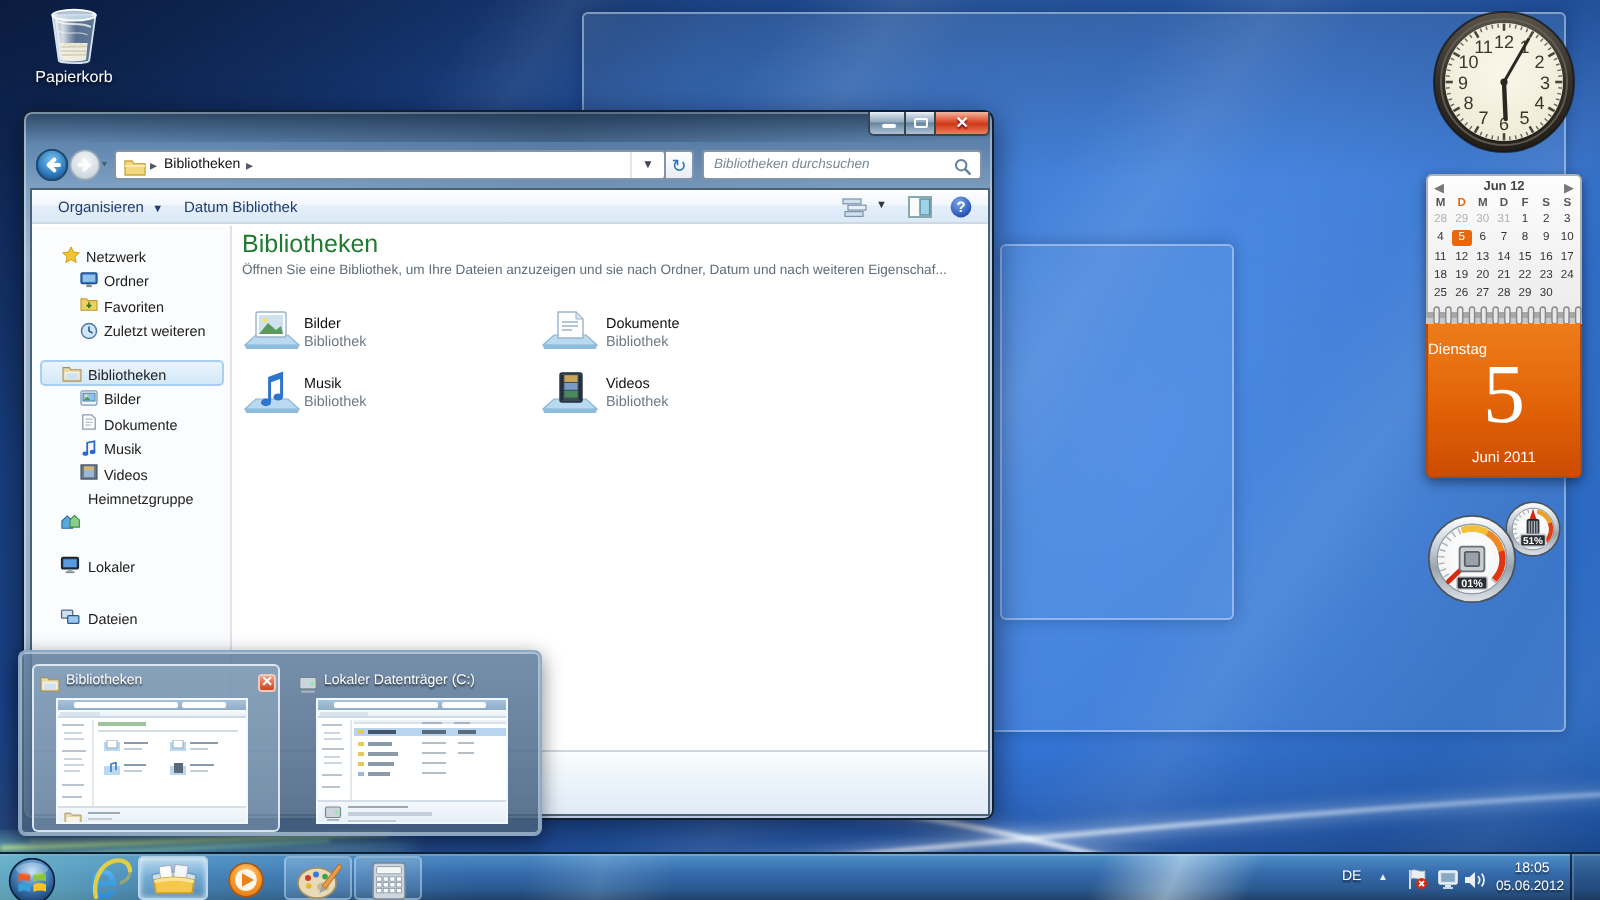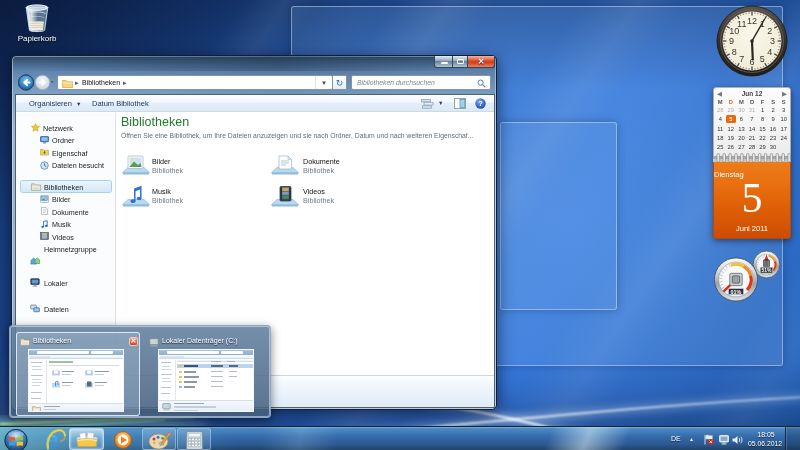--- a/index.html
+++ b/index.html
@@ -178,26 +178,26 @@
         <div style="position:absolute;left:24px;top:22.5px;"><svg width="9" height="8" viewBox="0 0 10 9">
               <rect x="0.5" y="0.5" width="9" height="6" rx="0.8" fill="#3a78c8" stroke="#1a4a88" stroke-width="0.7"></rect>
               <rect x="1.5" y="1.5" width="7" height="4" fill="#8fc3ee"></rect>
               <rect x="3.5" y="7" width="3" height="1.5" fill="#888"></rect>
             </svg></div>
         <div style="position:absolute;left:36px;top:23px;">Ordner</div>
         <div style="position:absolute;left:24px;top:35px;"><svg width="9" height="8" viewBox="0 0 10 9">
               <path d="M0.5 1.5 L3.5 1.5 L4.5 2.6 L9.5 2.6 L9.5 8 L0.5 8 Z" fill="#f0d060" stroke="#b89a30" stroke-width="0.6"></path>
               <path d="M5 3.5 L5 6 M3.8 5 L5 6.4 L6.2 5" stroke="#2a7a2a" stroke-width="0.9" fill="none"></path>
             </svg></div>
-        <div style="position:absolute;left:36px;top:35.5px;">Eigenschaf</div>
+        <div style="position:absolute;left:36px;top:35.5px;">Favoriten</div>
         <div style="position:absolute;left:24px;top:47.5px;"><svg width="9" height="9" viewBox="0 0 10 10">
               <circle cx="5" cy="5" r="4.2" fill="#cfe4f4" stroke="#4a7aaa" stroke-width="0.8"></circle>
               <path d="M5 2.5 L5 5 L7 6.2" stroke="#2a5a9a" stroke-width="0.9" fill="none"></path>
             </svg></div>
-        <div style="position:absolute;left:36px;top:48px;">Dateien besucht</div>
+        <div style="position:absolute;left:36px;top:48px;">Zuletzt weiteren</div>
         <div style="position:absolute;left:4px;top:66.5px;width:92px;height:13px;border:1px solid #a8cff0;border-radius:2.5px;background:linear-gradient(180deg,#eaf4fc,#d3e8f8);"></div>
         <div style="position:absolute;left:15px;top:68.5px;"><svg width="10" height="9" viewBox="0 0 11 10">
               <path d="M0.5 2 L4 2 L5 3.2 L10.5 3.2 L10.5 9.5 L0.5 9.5 Z" fill="#e8d9a8" stroke="#a8905a" stroke-width="0.6"></path>
               <rect x="1.5" y="4.4" width="8" height="4" fill="#f7f3e4"></rect>
               <rect x="2.2" y="5.2" width="6.6" height="3.4" fill="#cfe2f2"></rect>
             </svg></div>
         <div style="position:absolute;left:28px;top:69.5px;">Bibliotheken</div>
         <div style="position:absolute;left:24px;top:81.5px;"><svg width="9" height="8" viewBox="0 0 10 9">
               <rect x="0.5" y="0.5" width="9" height="8" rx="1" fill="#eef4f8" stroke="#7a9ab8" stroke-width="0.7"></rect>
               <rect x="1.6" y="1.8" width="6.8" height="4.4" fill="#8fc3ee" stroke="#4a7aaa" stroke-width="0.5"></rect>

